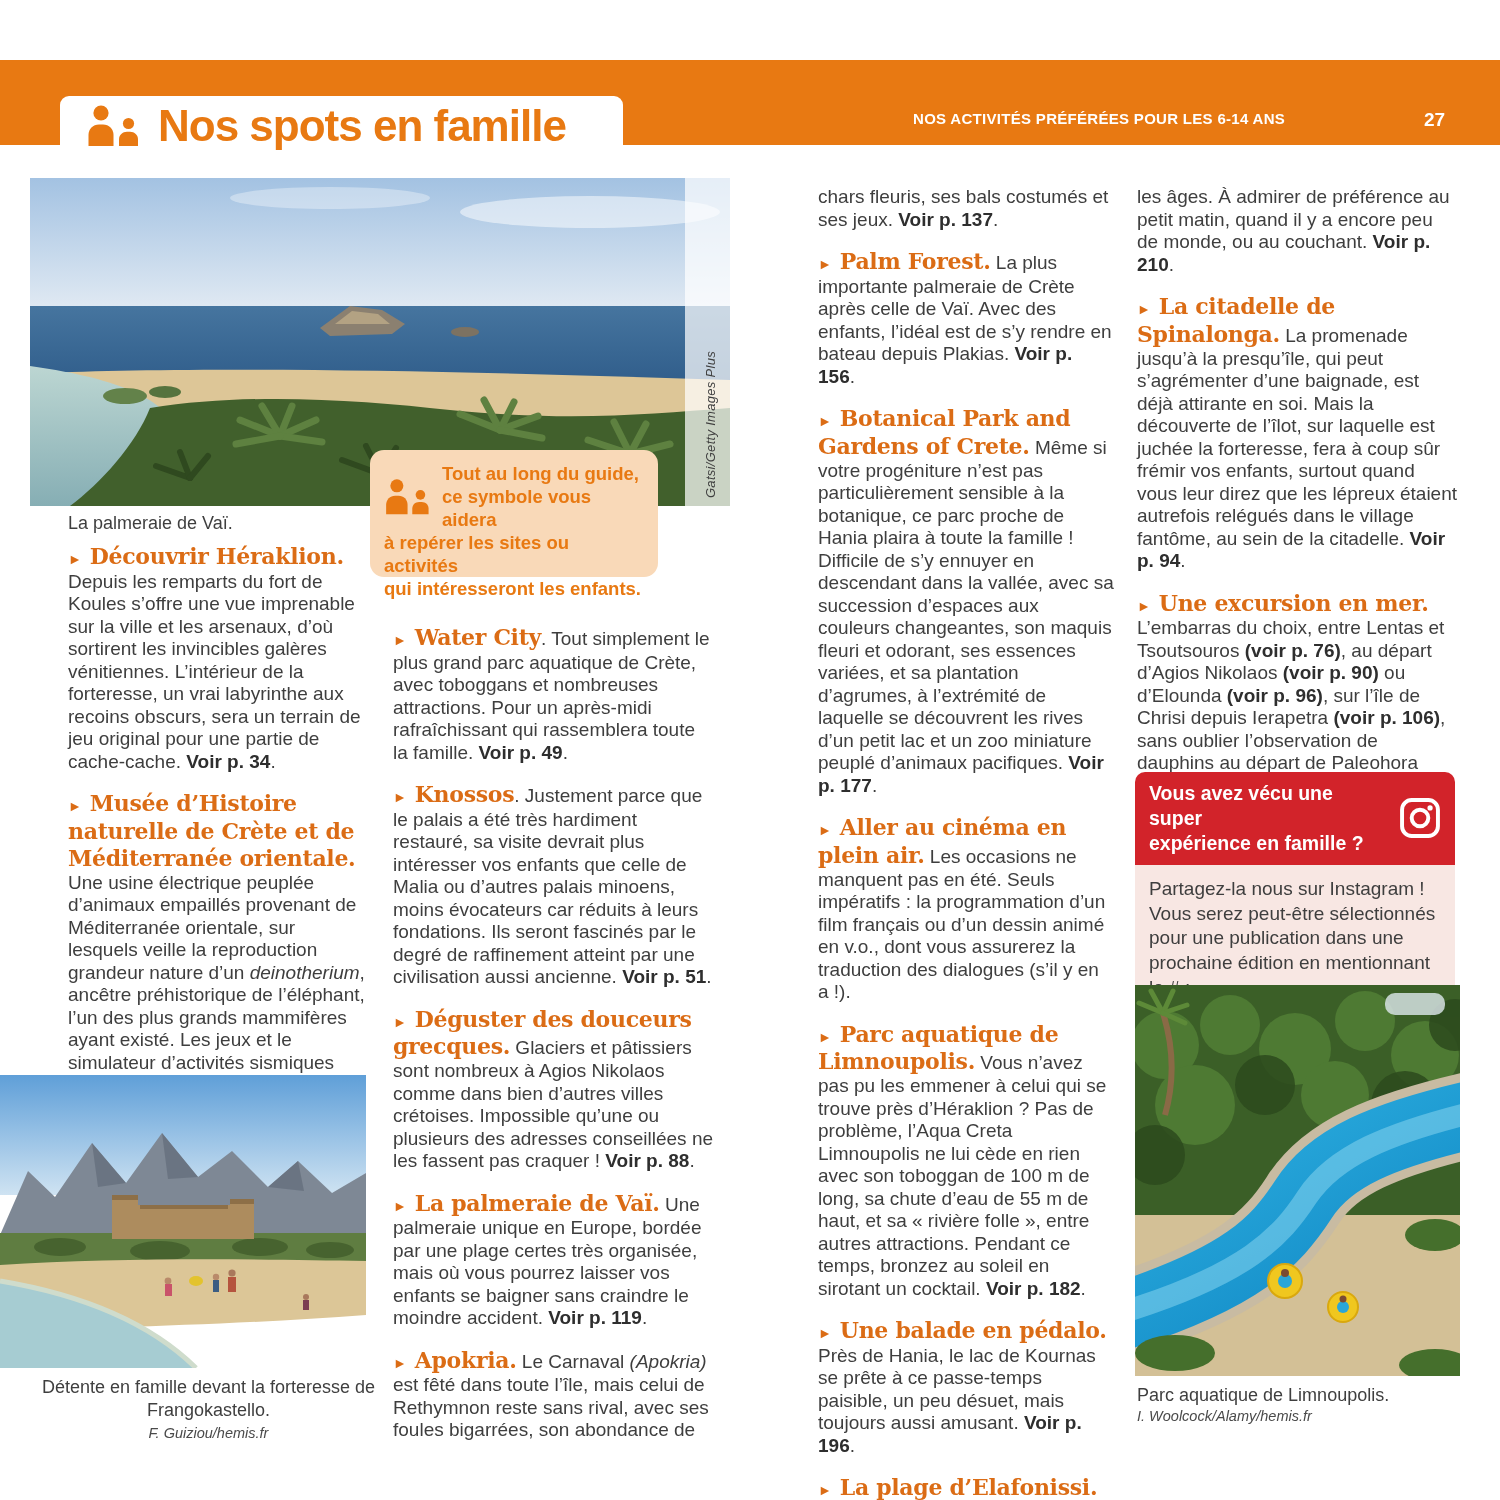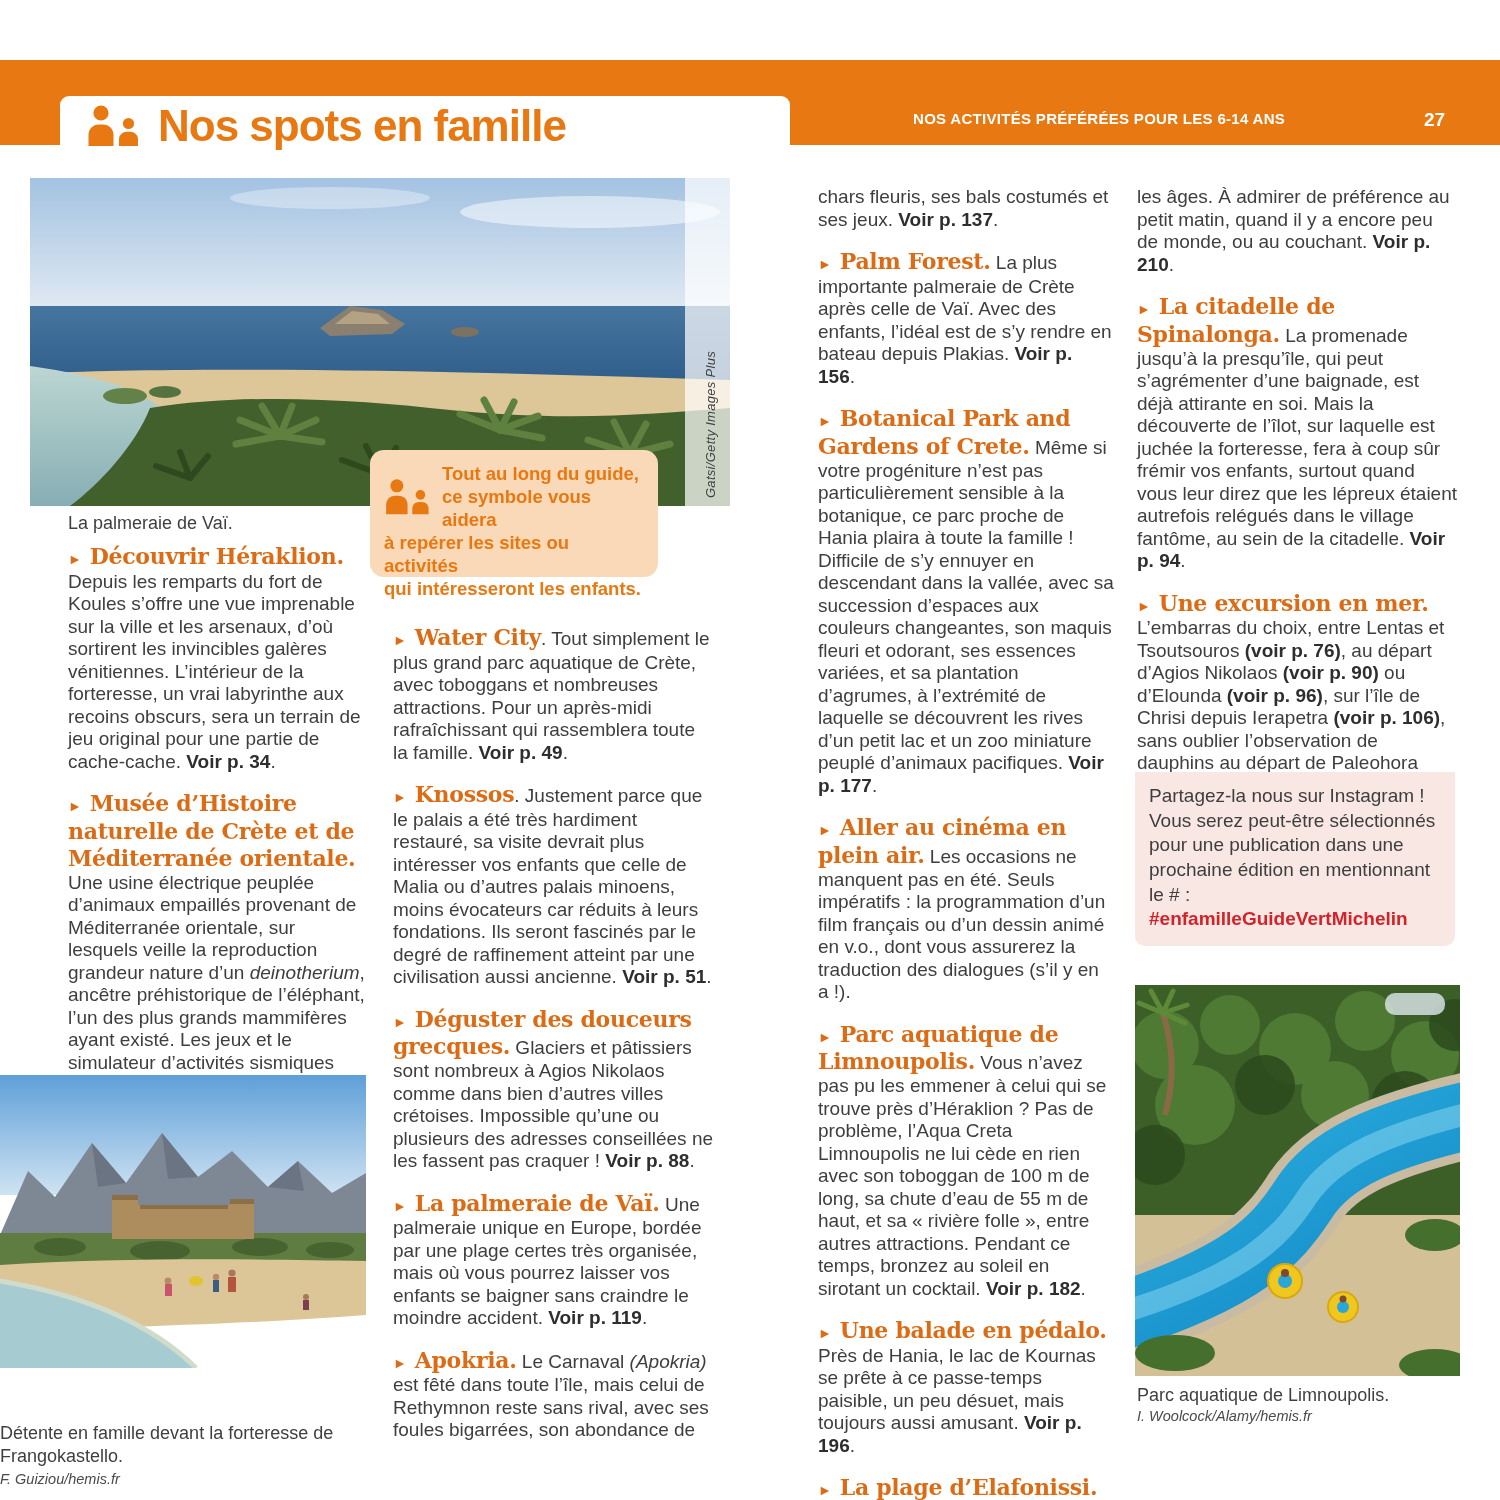--- a/index.html
+++ b/index.html
@@ -5,41 +5,41 @@
   html,body{margin:0;padding:0;}
   body{
     width:1500px;height:1500px;position:relative;overflow:hidden;
     background:#ffffff;
     font-family:"Liberation Sans",sans-serif;
     -webkit-font-smoothing:antialiased;
   }
   
   .top-bar{position:absolute;left:0;top:60px;width:1500px;height:85px;background:#E87912;}
   .title-box{
-    position:absolute;left:60px;top:96px;width:730px;height:59px;background:#ffffff;
+    position:absolute;left:60px;top:96px;width:563px;height:59px;background:#ffffff;
     border-radius:9px;display:flex;align-items:center;padding-left:26px;box-sizing:border-box;
   }
   .family-icon-lg{width:56px;height:42px;margin-right:16px;flex:none;}
   .page-title{font-size:44px;font-weight:bold;color:#E87912;letter-spacing:-1px;white-space:nowrap;}
   .running-head{position:absolute;left:913px;top:110px;width:450px;font-size:15px;font-weight:bold;color:#ffffff;letter-spacing:.3px;white-space:nowrap;}
   .page-number{position:absolute;left:1424px;top:109px;font-size:19px;font-weight:bold;color:#ffffff;}
   
   .photo{position:absolute;overflow:hidden;}
   .photo svg{display:block;width:100%;height:100%;}
   .photo-top{left:30px;top:178px;width:700px;height:328px;}
   .credit-vertical{
     position:absolute;right:12px;bottom:8px;writing-mode:vertical-rl;transform:rotate(180deg);
     font-size:13px;font-style:italic;color:#3f3f3f;letter-spacing:.3px;
   }
   .photo-bl{left:0;top:1075px;width:366px;height:293px;}
   .photo-br{left:1135px;top:985px;width:325px;height:391px;}
   
   .caption{position:absolute;font-size:18px;color:#3f3f3f;line-height:1.25;}
   .caption-top{left:68px;top:512px;}
-  .caption-bl{left:0;top:1422px;width:367px;text-align:left;}
+  .caption-bl{left:0;top:1376px;width:367px;text-align:center;padding-left:25px;}
   .caption-br{left:1137px;top:1384px;width:325px;text-align:left;}
   .credit{font-size:14.5px;font-style:italic;color:#4a4a4a;}
   
   .callout{
     position:absolute;left:370px;top:450px;width:288px;height:127px;background:#F9D9B8;
     border-radius:14px;box-sizing:border-box;padding:13px 10px 0 14px;
     color:#E87912;font-weight:bold;font-size:18.5px;line-height:1.24;
   }
   .callout-row{display:flex;align-items:center;}
   .callout-icon{width:48px;height:36px;flex:none;margin-right:10px;}
@@ -191,20 +191,31 @@
   <p class="item"><span class="run-a">► </span><span class="run-h">La plage d’Elafonissi.</span></p>
 </div>
 
 <div class="col col4">
   <p class="item"><span class="run-n">les âges. À admirer de préférence au petit matin, quand il y a encore peu de monde, ou au couchant. </span><span class="run-b">Voir p. 210</span><span class="run-n">.</span></p>
   <p class="item"><span class="run-a">► </span><span class="run-h">La citadelle de Spinalonga.</span><span class="run-n"> La promenade jusqu’à la presqu’île, qui peut s’agrémenter d’une baignade, est déjà attirante en soi. Mais la découverte de l’îlot, sur laquelle est juchée la forteresse, fera à coup sûr frémir vos enfants, surtout quand vous leur direz que les lépreux étaient autrefois relégués dans le village fantôme, au sein de la citadelle. </span><span class="run-b">Voir p. 94</span><span class="run-n">.</span></p>
   <p class="item"><span class="run-a">► </span><span class="run-h">Une excursion en mer.</span><span class="run-n"> L’embarras du choix, entre Lentas et Tsoutsouros </span><span class="run-b">(voir p. 76)</span><span class="run-n">, au départ d’Agios Nikolaos </span><span class="run-b">(voir p. 90)</span><span class="run-n"> ou d’Elounda </span><span class="run-b">(voir p. 96)</span><span class="run-n">, sur l’île de Chrisi depuis Ierapetra </span><span class="run-b">(voir p. 106)</span><span class="run-n">, sans oublier l’observation de dauphins au départ de Paleohora </span><span class="run-b">(voir p. 220)</span></p>
 </div>
 
 <div class="insta">
+  <div class="insta-head">
+    <div>
+      <div>Vous avez vécu une super</div>
+      <div>expérience en famille ?</div>
+    </div>
+    <svg class="insta-icon" viewBox="0 0 48 48">
+      <rect x="3.5" y="3.5" width="41" height="41" rx="11" fill="none" stroke="#ffffff" stroke-width="4.5"></rect>
+      <circle cx="24" cy="24" r="9.5" fill="none" stroke="#ffffff" stroke-width="4.5"></circle>
+      <circle cx="35.5" cy="12.5" r="3" fill="#ffffff"></circle>
+    </svg>
+  </div>
   <div class="insta-body">
     <span>Partagez-la nous sur Instagram ! Vous serez peut-être sélectionnés pour une publication dans une prochaine édition en mentionnant le # : </span><span class="hashtag">#enfamilleGuideVertMichelin</span>
   </div>
 </div>
 
 <div class="photo photo-bl">
   <svg viewBox="0 0 366 293" preserveAspectRatio="none">
     <defs>
       <linearGradient id="sky2" x1="0" y1="0" x2="0" y2="1">
           <stop offset="0" stop-color="#5f9fd8"></stop>

